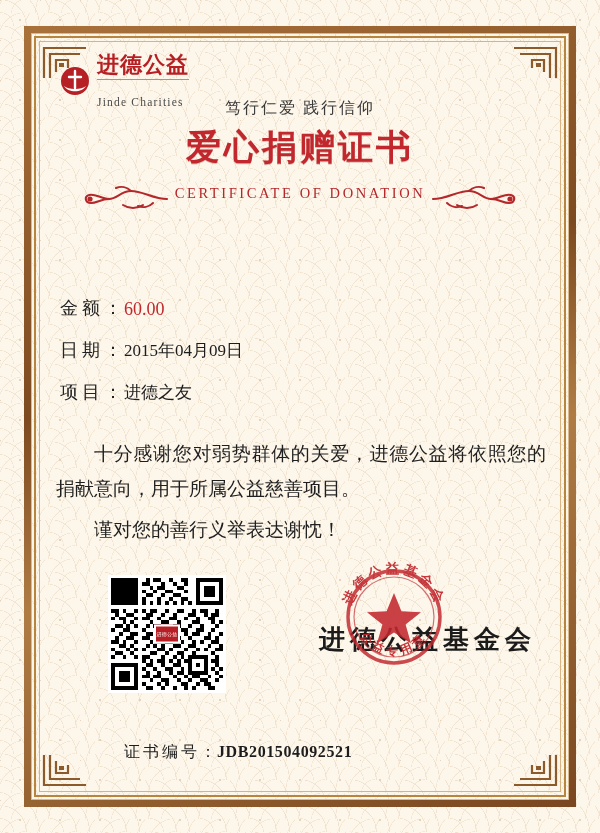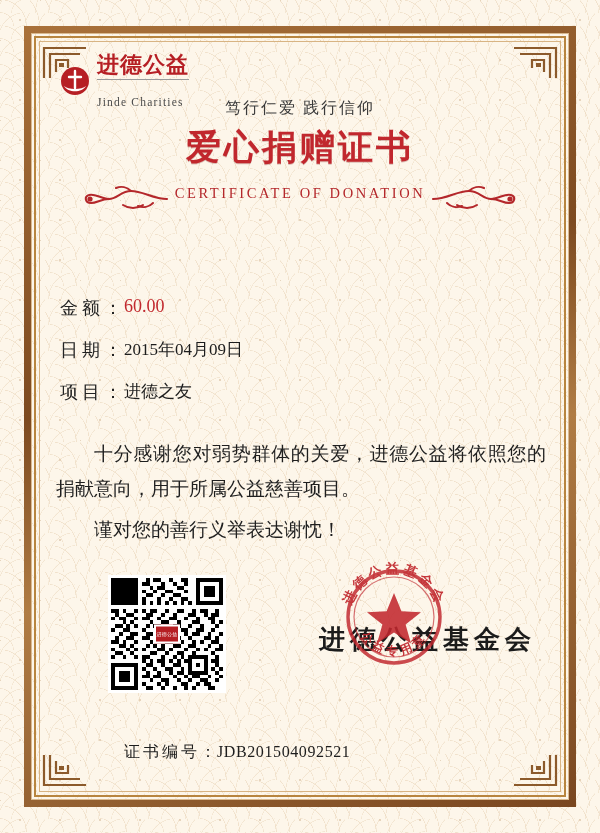--- a/index.html
+++ b/index.html
@@ -138,21 +138,21 @@
     font-family: "Liberation Serif", serif;
     font-size: 22px;
     color: #c1272d;
     letter-spacing: 2px;
   }
   .fields {
     position: absolute; top: 248px; left: 14px;
     display: flex; flex-direction: column; gap: 18px;
   }
   .field-row {
-    display: flex; align-items: flex-start;
+    display: flex; align-items: flex-end;
     font-family: "Liberation Serif", serif;
     font-size: 18px;
     color: #222;
   }
   .field-label { letter-spacing: 4px; }
   .field-colon { margin: 0 2px 0 0; }
   .field-value { font-size: 17px; color: #1d1d1d; }
   .field-value.amount { color: #c1272d; font-size: 18px; }
 
   
@@ -206,21 +206,21 @@
   }
 
   
   .cert-no {
     position: absolute; left: 78px; bottom: 22px;
     font-family: "Liberation Serif", serif;
     font-size: 16px;
     color: #1d1d1d;
     letter-spacing: 1px;
   }
-  .cert-no .num { letter-spacing: .6px; }
+  .cert-no .num { letter-spacing: .6px; font-weight: bold; }
   .cert-no-label { letter-spacing: 3px; }
 </style>
 </head>
 <body>
 
 <div class="cert-page">
   <div class="watermark"></div>
 
   <div class="frame-outer"></div>
   <div class="frame-inner"></div>

